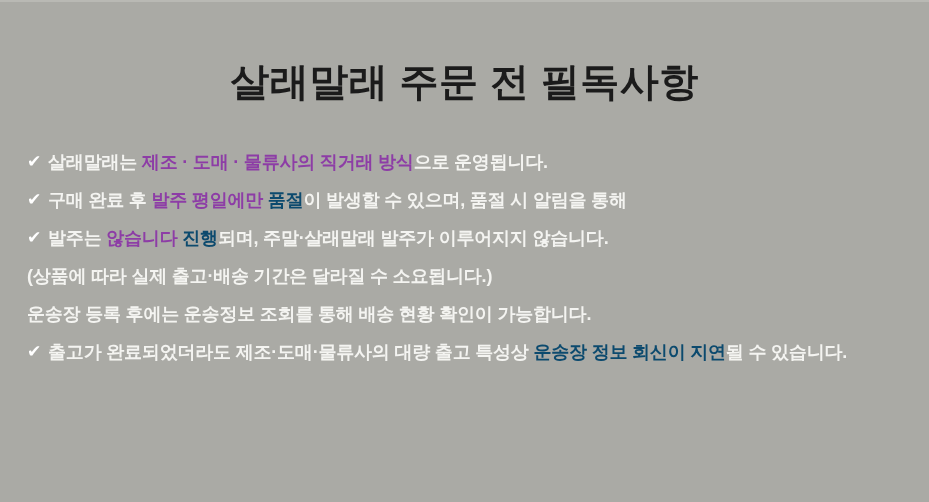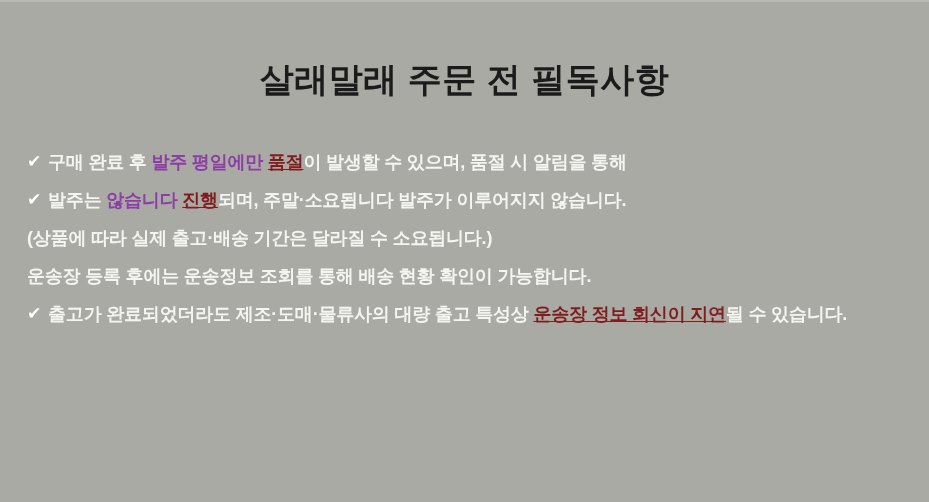--- a/index.html
+++ b/index.html
@@ -20,21 +20,21 @@
     background: #aaaaa5;
     box-sizing: border-box;
     border-top: 2px solid #b9b9b4;
   }
   .notice-title {
     position: absolute;
     top: 58px;
     left: 0;
     width: 929px;
     text-align: center;
-    font-size: 34px;
+    font-size: 39px;
     font-weight: 700;
     color: #1b1b1b;
     letter-spacing: 0.5px;
     line-height: 1.12;
     white-space: nowrap;
   }
   .notice-body {
     position: absolute;
     top: 141px;
     left: 27px;
@@ -55,32 +55,32 @@
     font-size: 17px;
     font-weight: 700;
     color: #ffffff;
     margin-right: 7px;
     transform: translateY(-1px);
   }
   .hl-purple {
     color: #8d3da6;
   }
   .hl-magenta {
-    color: #7f1d1d;
-    text-decoration: underline;
+    color: #0c4a6e;
   }
   .seg {
     display: inline;
   }
 </style>
 </head>
 <body>
 
 <div class="notice-sheet">
   <div class="notice-title">살래말래 주문 전 필독사항</div>
   <div class="notice-body">
+      <div class="notice-line"><span class="check-mark">✔</span><span class="seg ">살래말래는 </span><span class="seg hl-purple">제조 · 도매 · 물류사의 직거래 방식</span><span class="seg ">으로 운영됩니다.</span></div>
       <div class="notice-line"><span class="check-mark">✔</span><span class="seg ">구매 완료 후 </span><span class="seg hl-purple">발주 평일에만 </span><span class="seg hl-magenta">품절</span><span class="seg ">이 발생할 수 있으며, 품절 시 알림을 통해</span></div>
-      <div class="notice-line"><span class="check-mark">✔</span><span class="seg ">발주는 </span><span class="seg hl-purple">않습니다 </span><span class="seg hl-magenta">진행</span><span class="seg ">되며, 주말·소요됩니다 발주가 이루어지지 않습니다.</span></div>
+      <div class="notice-line"><span class="check-mark">✔</span><span class="seg ">발주는 </span><span class="seg hl-purple">않습니다 </span><span class="seg hl-magenta">진행</span><span class="seg ">되며, 주말·살래말래 발주가 이루어지지 않습니다.</span></div>
       <div class="notice-line"><span class="seg ">(상품에 따라 실제 출고·배송 기간은 달라질 수 소요됩니다.)</span></div>
       <div class="notice-line"><span class="seg ">운송장 등록 후에는 운송정보 조회를 통해 배송 현황 확인이 가능합니다.</span></div>
       <div class="notice-line"><span class="check-mark">✔</span><span class="seg ">출고가 완료되었더라도 제조·도매·물류사의 대량 출고 특성상 </span><span class="seg hl-magenta">운송장 정보 회신이 지연</span><span class="seg ">될 수 있습니다.</span></div>
     </div>
 </div>
 
 </body></html>

